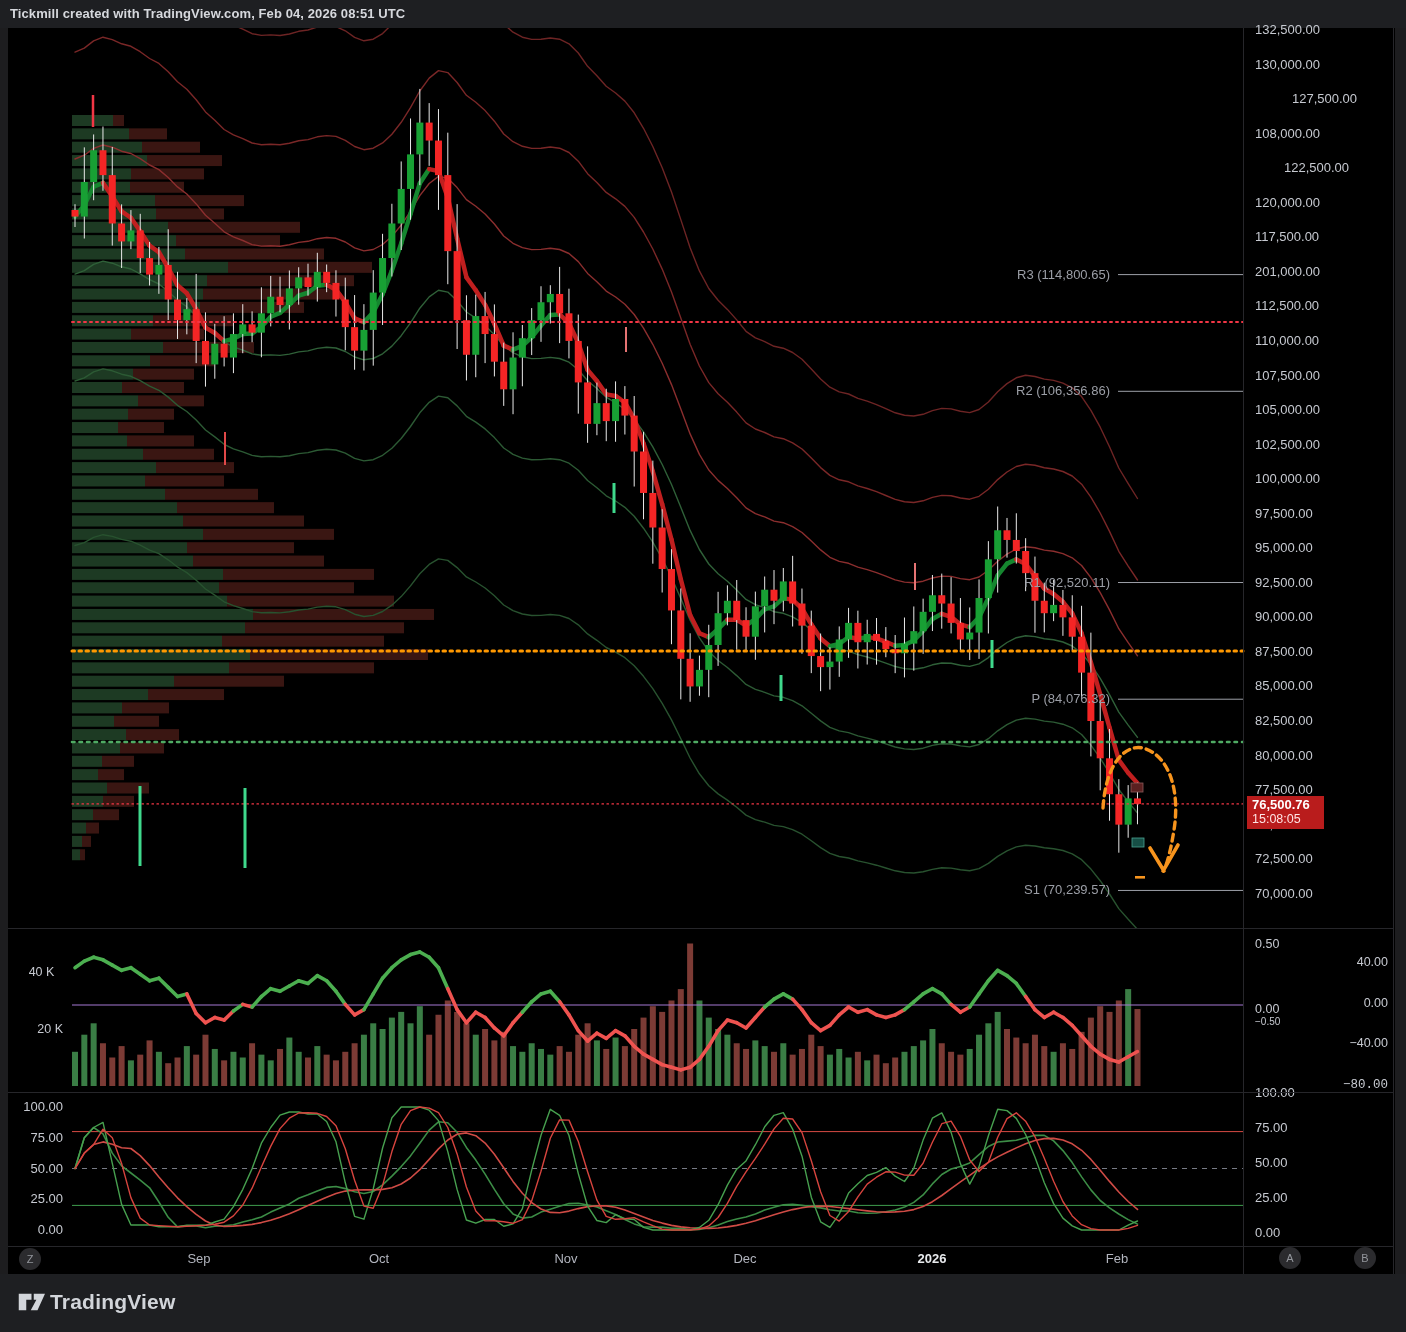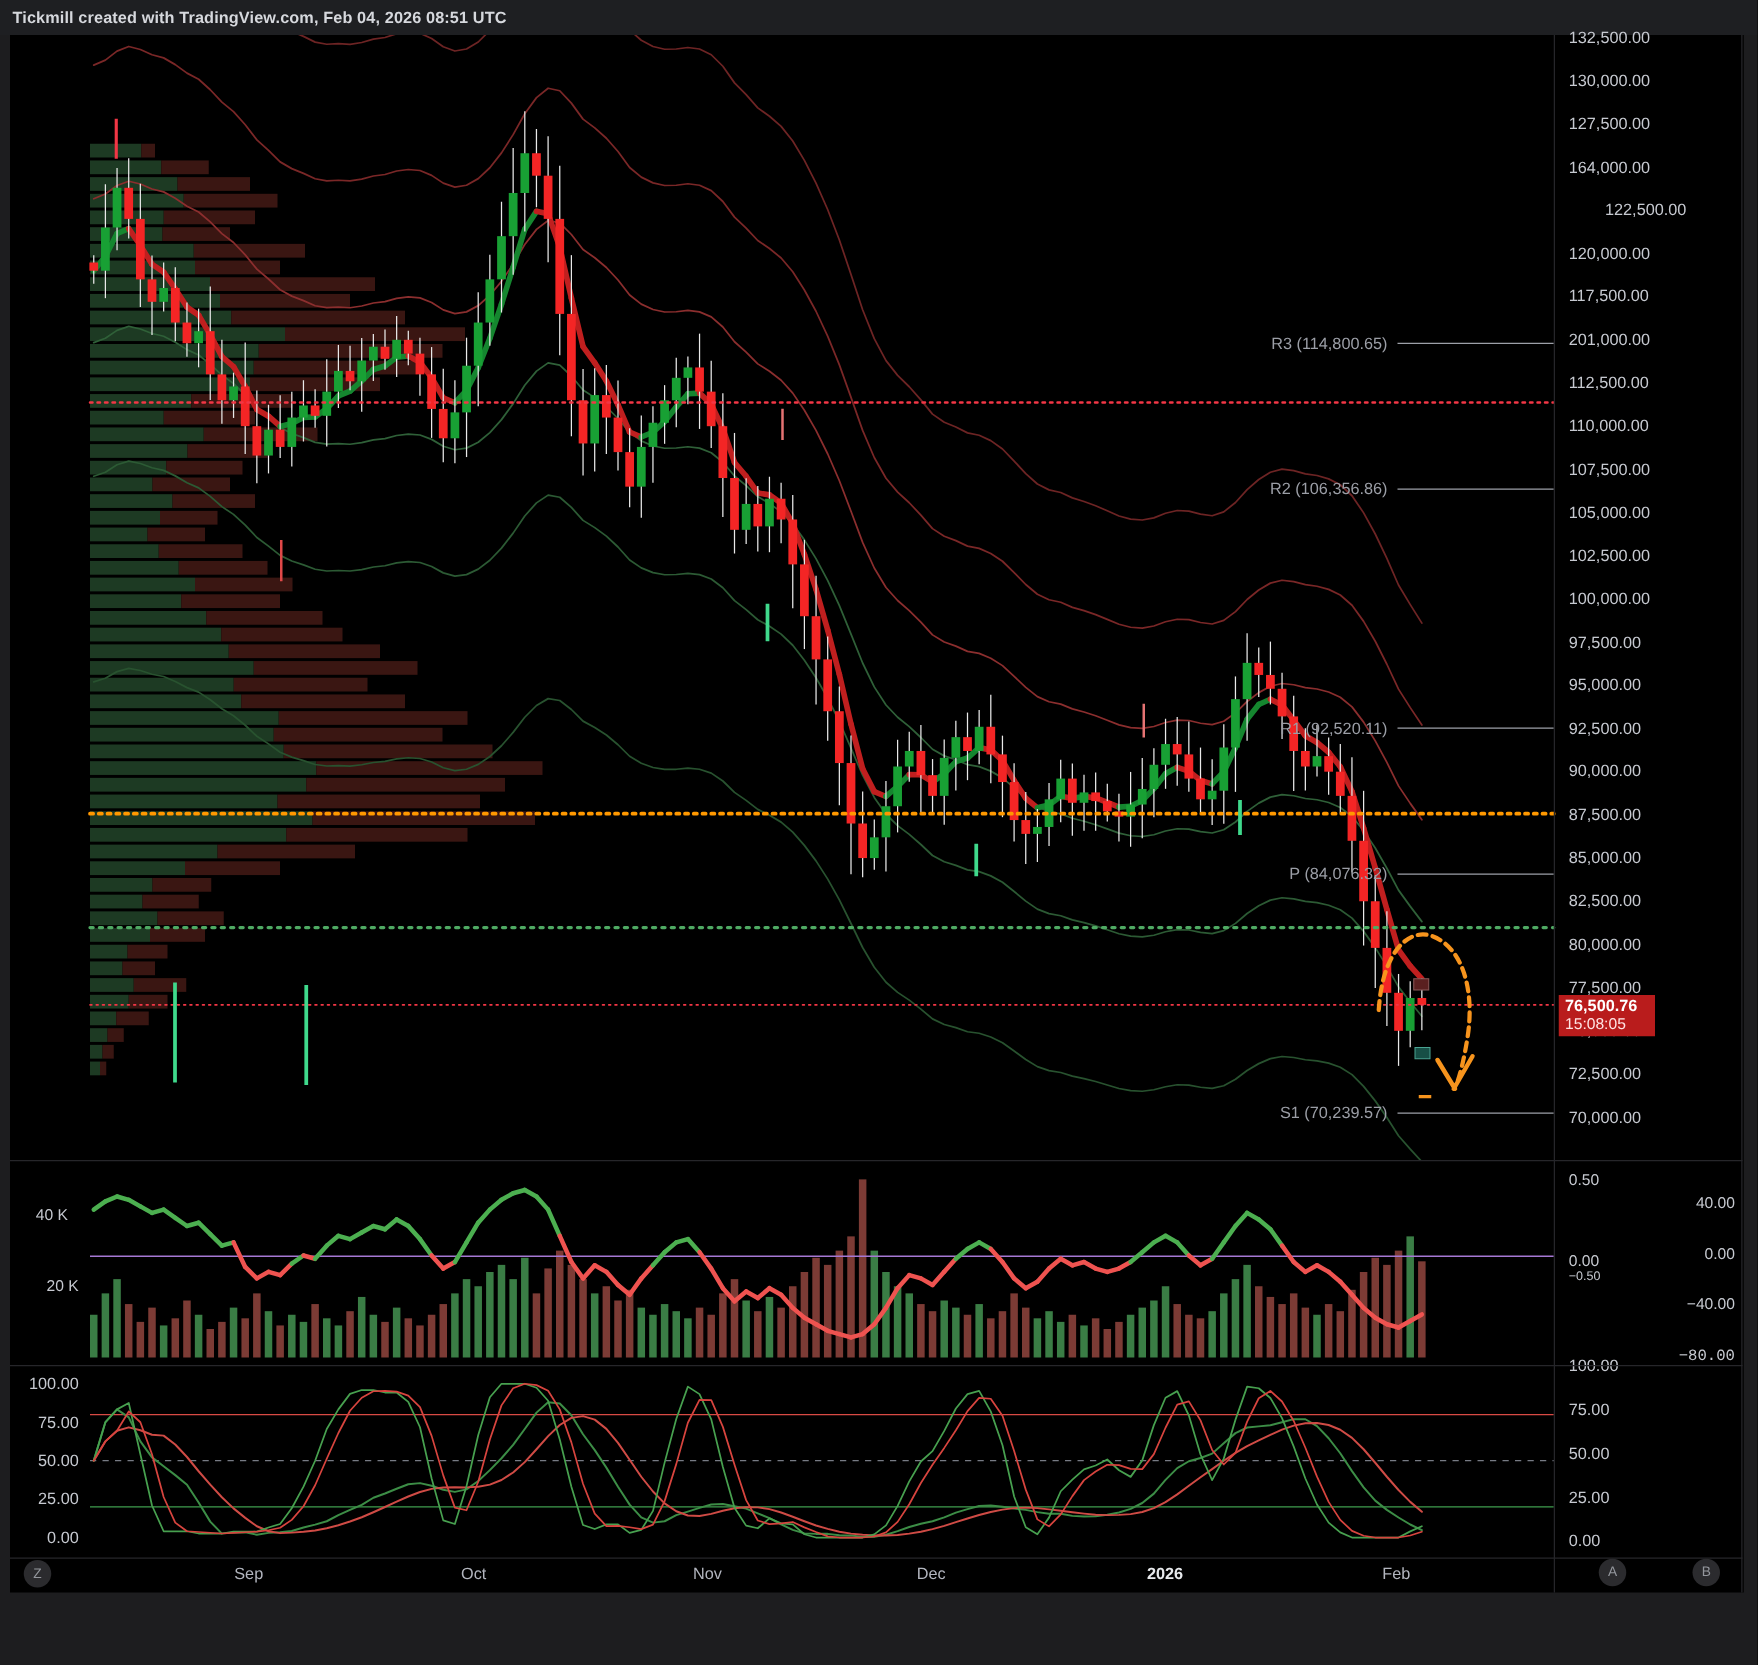--- a/index.html
+++ b/index.html
@@ -769,22 +769,22 @@
       <line x1="1118" y1="274.6050170000001" x2="1243" y2="274.6050170000001" stroke="#9da0a8" stroke-width="1"></line>
       <line x1="1118" y1="391.29819480000003" x2="1243" y2="391.29819480000003" stroke="#9da0a8" stroke-width="1"></line>
       <line x1="1118" y1="582.5220798" x2="1243" y2="582.5220798" stroke="#9da0a8" stroke-width="1"></line>
       <line x1="1118" y1="699.2152576" x2="1243" y2="699.2152576" stroke="#9da0a8" stroke-width="1"></line>
       <line x1="1118" y1="890.4391426" x2="1243" y2="890.4391426" stroke="#9da0a8" stroke-width="1"></line>
     </svg>
 
   <div id="labels">
       <span class="lbl" style="left:1255px;top:22px;">132,500.00</span>
       <span class="lbl" style="left:1255px;top:57px;">130,000.00</span>
-      <span class="lbl" style="left:1255px;top:91px;">127,500.00</span>
-      <span class="lbl" style="left:1255px;top:126px;">164,000.00</span>
+      <span class="lbl" style="left:1292px;top:91px;">127,500.00</span>
+      <span class="lbl" style="left:1255px;top:126px;">108,000.00</span>
       <span class="lbl" style="left:1284px;top:160px;">122,500.00</span>
       <span class="lbl" style="left:1255px;top:195px;">120,000.00</span>
       <span class="lbl" style="left:1255px;top:229px;">117,500.00</span>
       <span class="lbl" style="left:1255px;top:264px;">201,000.00</span>
       <span class="lbl" style="left:1255px;top:298px;">112,500.00</span>
       <span class="lbl" style="left:1255px;top:333px;">110,000.00</span>
       <span class="lbl" style="left:1255px;top:368px;">107,500.00</span>
       <span class="lbl" style="left:1255px;top:402px;">105,000.00</span>
       <span class="lbl" style="left:1255px;top:437px;">102,500.00</span>
       <span class="lbl" style="left:1255px;top:471px;">100,000.00</span>
@@ -849,13 +849,20 @@
   <div class="circle-btn" style="left:19px;top:1248px;">
     <span>Z</span>
   </div>
   <div class="circle-btn" style="left:1279px;top:1247px;">
     <span>A</span>
   </div>
   <div class="circle-btn" style="left:1354px;top:1247px;">
     <span>B</span>
   </div>
 
+  <div class="footer">
+    <svg width="30" height="26" viewBox="0 0 40 26" style="position:absolute;left:18px;top:15px;">
+      <path d="M1 2 h17 v8 h-7 v14 h-10 z" fill="#d2d5da"></path>
+      <path d="M21 2 h15 l-10 22 h-9 l7.5-14 h-3.5 z" fill="#d2d5da"></path>
+    </svg>
+    <span class="brand">TradingView</span>
+  </div>
 </div>
 
 </body></html>

